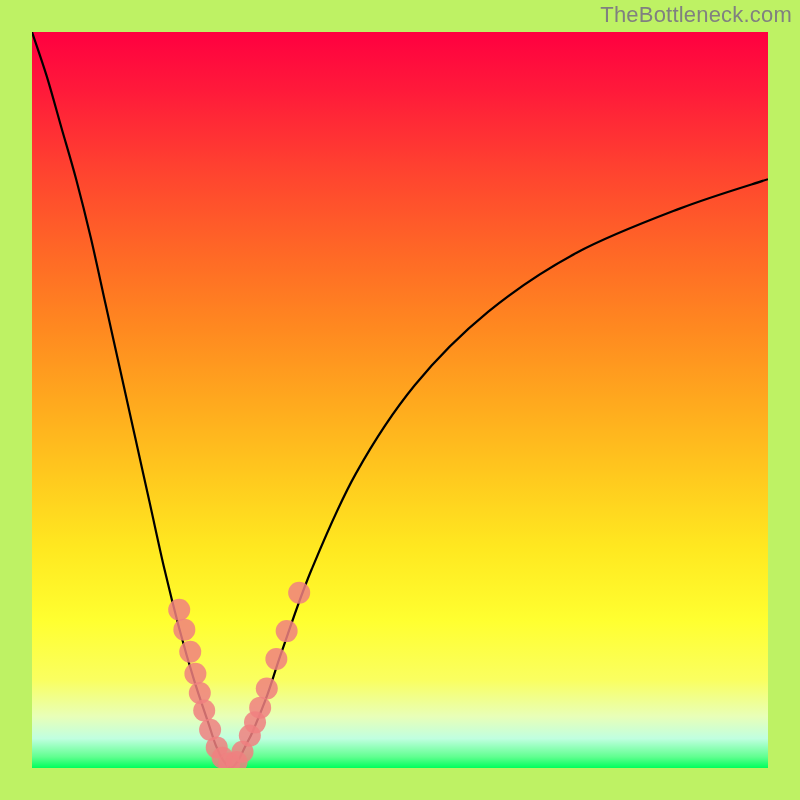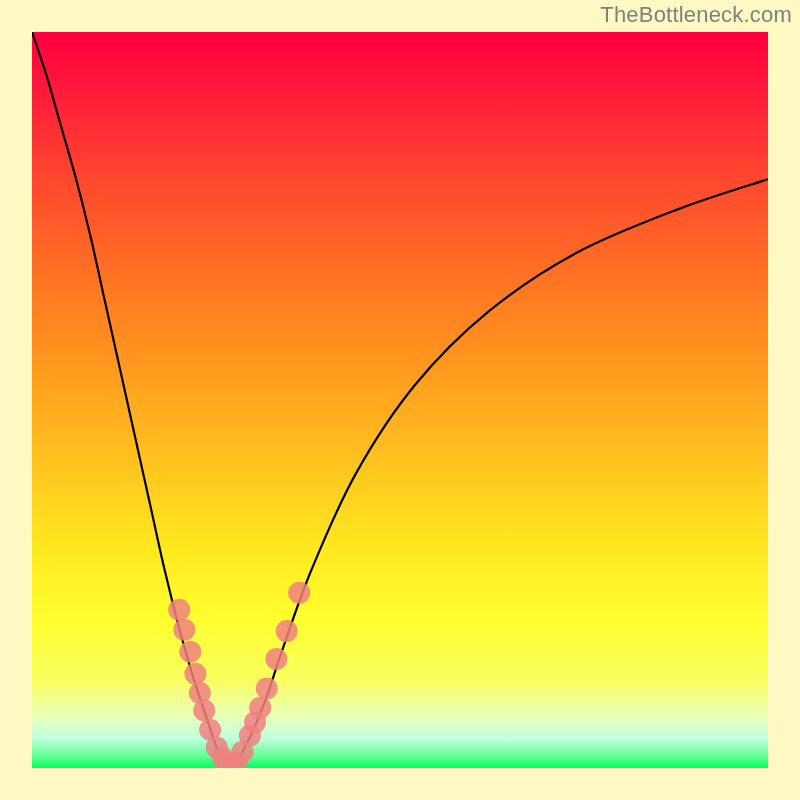--- a/index.html
+++ b/index.html
@@ -7,21 +7,21 @@
     padding: 0;
     width: 800px;
     height: 800px;
     background: #000;
     overflow: hidden;
     font-family: Arial, Helvetica, sans-serif;
   }
   .outer {
     width: 800px;
     height: 800px;
-    background: #fef9c3;
+    background: #bef264;
     position: relative;
   }
   .watermark {
     position: absolute;
     top: 2px;
     right: 8px;
     color: #808080;
     font-size: 22px;
     letter-spacing: 0.2px;
     z-index: 10;

